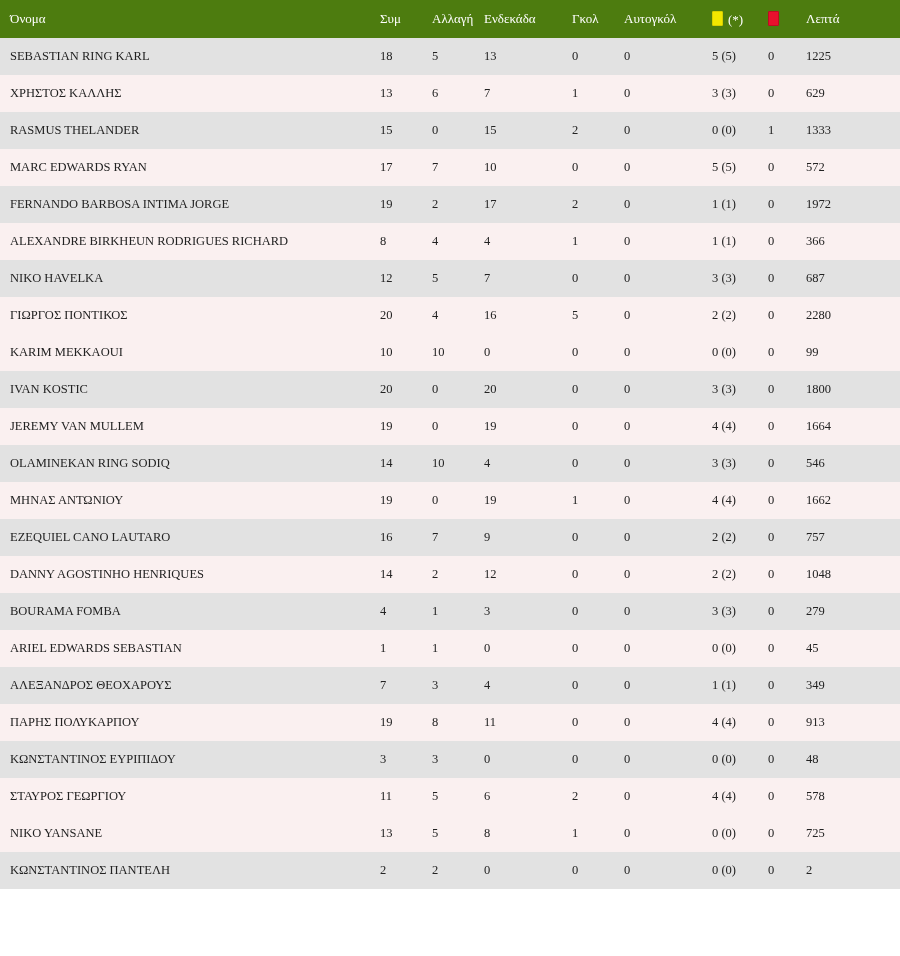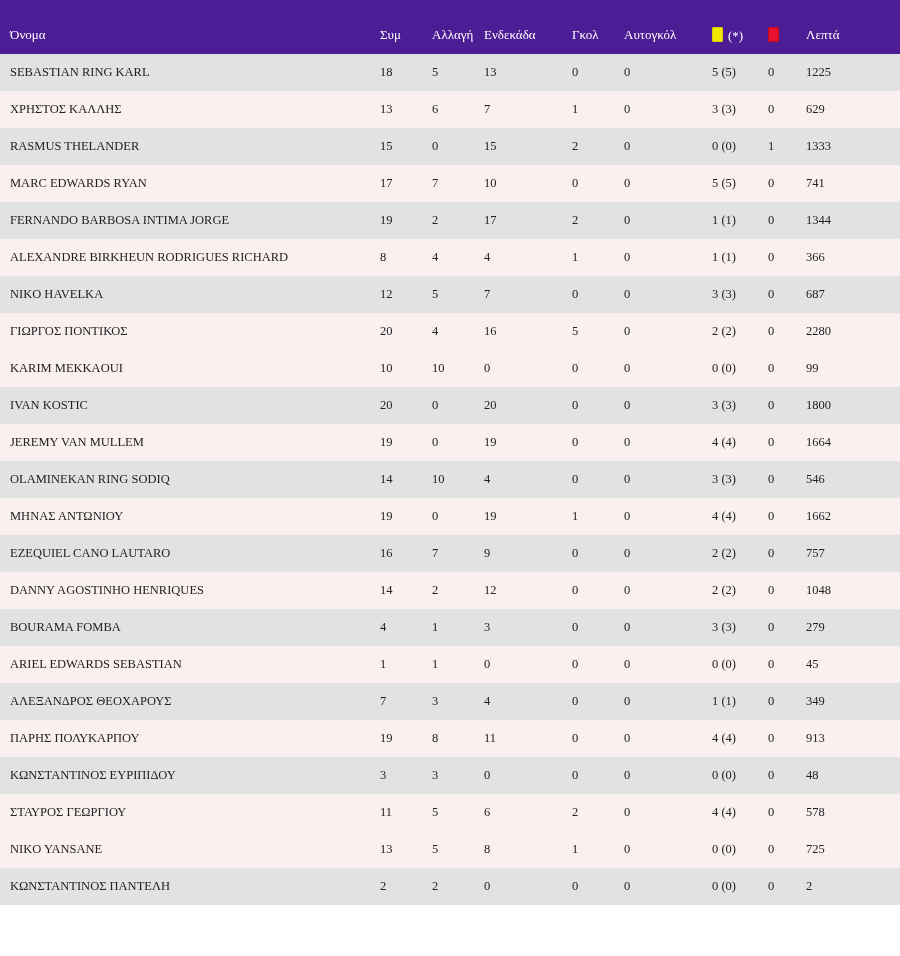--- a/index.html
+++ b/index.html
@@ -13,26 +13,26 @@
     font-size: 13px;
     color: #222222;
     -webkit-font-smoothing: antialiased;
   }
   table.stats {
     width: 900px;
     border-collapse: collapse;
     table-layout: fixed;
   }
   table.stats thead th {
-    background: #4c1d95;
+    background: #4d7c0f;
     color: #ffffff;
     font-weight: normal;
     font-size: 13px;
     text-align: left;
-    padding: 26px 8px 10px 10px;
+    padding: 10px 8px 10px 10px;
     height: 18px;
     vertical-align: middle;
     white-space: nowrap;
   }
   table.stats tbody td {
     padding: 11px 8px 11px 10px;
     font-size: 12.5px;
     vertical-align: middle;
     white-space: nowrap;
     overflow: hidden;
@@ -136,32 +136,32 @@
       </tr>
       <tr class="row-even">
         <td>MARC EDWARDS RYAN</td>
         <td>17</td>
         <td>7</td>
         <td>10</td>
         <td>0</td>
         <td>0</td>
         <td>5 (5)</td>
         <td>0</td>
-        <td>741</td>
+        <td>572</td>
       </tr>
       <tr class="row-odd">
         <td>FERNANDO BARBOSA INTIMA JORGE</td>
         <td>19</td>
         <td>2</td>
         <td>17</td>
         <td>2</td>
         <td>0</td>
         <td>1 (1)</td>
         <td>0</td>
-        <td>1344</td>
+        <td>1972</td>
       </tr>
       <tr class="row-even">
         <td>ALEXANDRE BIRKHEUN RODRIGUES RICHARD</td>
         <td>8</td>
         <td>4</td>
         <td>4</td>
         <td>1</td>
         <td>0</td>
         <td>1 (1)</td>
         <td>0</td>

